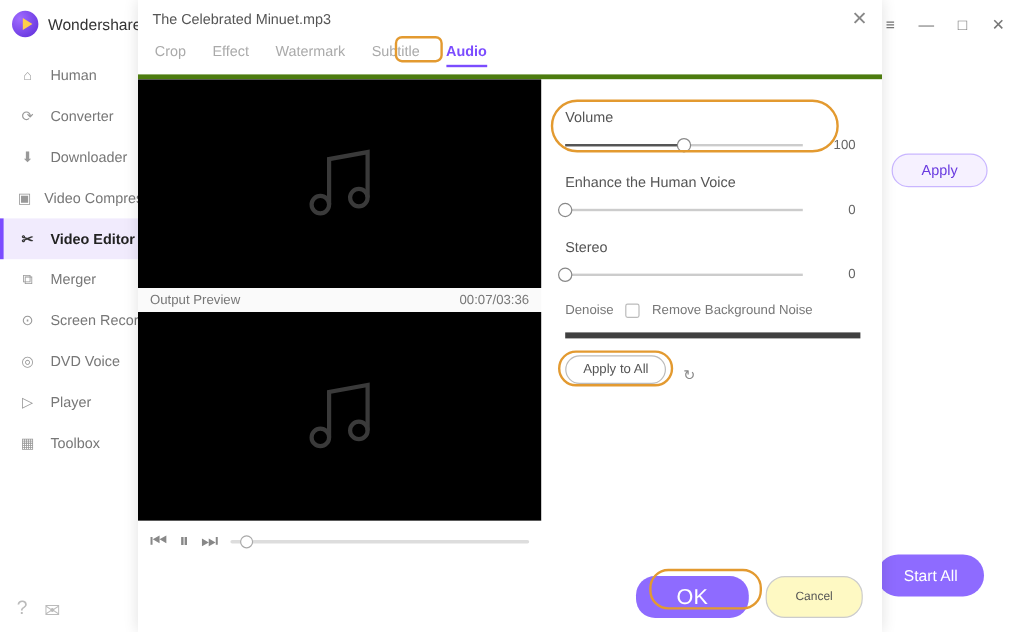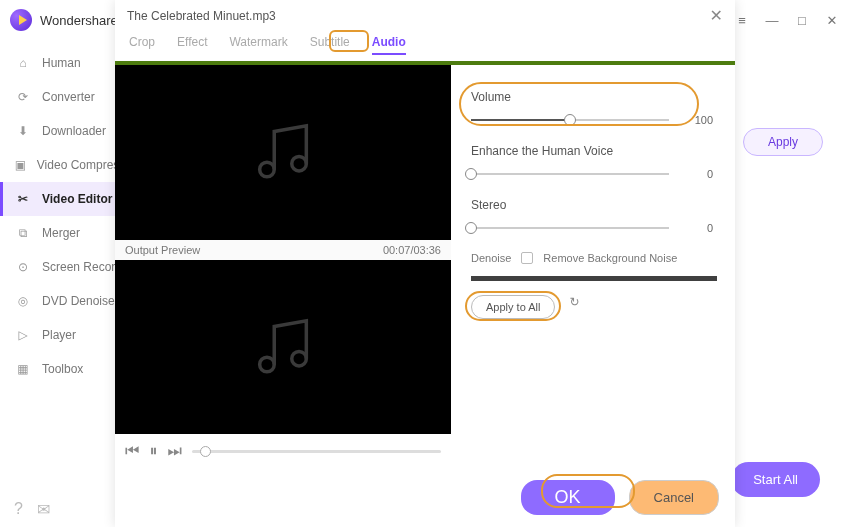--- a/index.html
+++ b/index.html
@@ -45,27 +45,27 @@
 .settings { flex: 1; padding: 14px 18px 8px 20px; font-size: 12px; color: #555; }
 .setblk { margin-bottom: 16px; position: relative; }
 .setblk .lbl { margin-bottom: 8px; margin-top: 11px; }
 .setblk .row { display: flex; align-items: center; gap: 12px; }
 .slider { flex: 1; height: 2px; background: #ccc; position: relative; }
 .slider .fill { position: absolute; left: 0; top: 0; height: 2px; background: #555; }
 .slider .knob { position: absolute; top: -5px; width: 12px; height: 12px; border-radius: 50%; background: #fff; border: 1px solid #888; margin-left: -6px; }
 .valbox { width: 36px; text-align: right; padding: 2px 4px; font-size: 11px; color: #666; }
 .denoise-row { display: flex; align-items: center; gap: 10px; font-size: 11px; color: #777; padding-bottom:12px; border-bottom:5px solid #404040;}
 .chk { width: 12px; height: 12px; border: 1px solid #bbb; border-radius: 2px; display:inline-block; }
-.applyrow { display: flex; align-items: flex-start; gap: 14px; margin-top: 14px; }
+.applyrow { display: flex; align-items: flex-end; gap: 14px; margin-top: 14px; }
 .applybtn { padding: 5px 14px; border: 1px solid #bbb; border-radius: 14px; font-size: 11px; color: #555; background: #fff; cursor: pointer; }
 .reseti { color: #888; cursor: pointer; }
 
 .mfoot { padding: 12px 16px; display: flex; justify-content: flex-end; gap: 14px; }
 .okbtn { padding: 7px 34px; border-radius: 16px; background: #8e6bff; color: #fff; border: none; font-size: 18px; cursor: pointer; }
-.cancelbtn { padding: 7px 24px; border-radius: 16px; background: #fdba74; color: #555; border: 1px solid #ccc; font-size: 13px; cursor: pointer; }
+.cancelbtn { padding: 7px 24px; border-radius: 16px; background: #fef9c3; color: #555; border: 1px solid #ccc; font-size: 10px; cursor: pointer; }
 
 .hl { position: absolute; border: 2px solid #e39a30; border-radius: 16px; pointer-events: none; }
 </style>
 </head>
 <body>
 
 <div class="app-header">
   <span class="logo"></span>
   <span>Wondershare UniConverter</span>
   <div class="win-ctrls">
@@ -100,21 +100,21 @@
   <div class="item">
       <span class="ic">⧉</span>
       <span>Merger</span>
     </div>
   <div class="item">
       <span class="ic">⊙</span>
       <span>Screen Recorder</span>
     </div>
   <div class="item">
       <span class="ic">◎</span>
-      <span>DVD Denoise</span>
+      <span>DVD Voice</span>
     </div>
   <div class="item">
       <span class="ic">▷</span>
       <span>Player</span>
     </div>
   <div class="item">
       <span class="ic">▦</span>
       <span>Toolbox</span>
     </div>
   <div class="footer">

